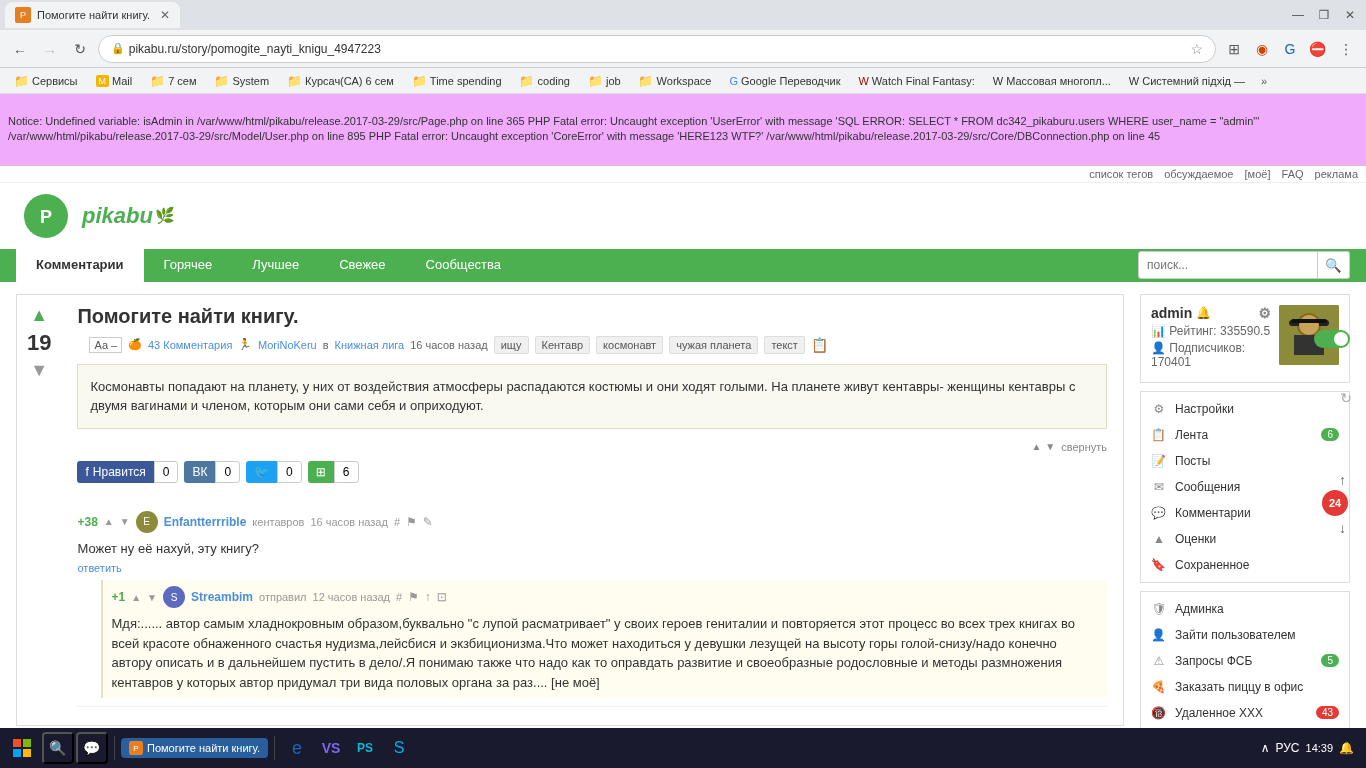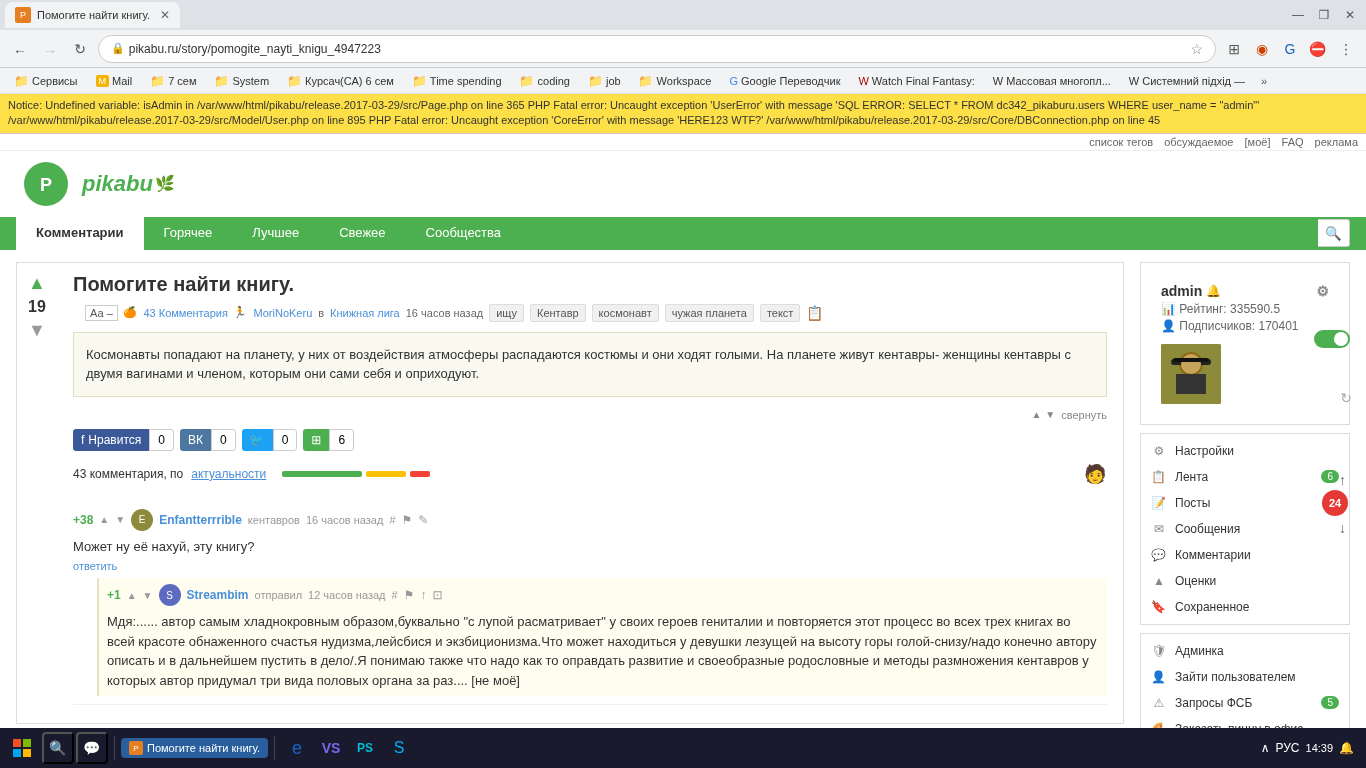--- a/index.html
+++ b/index.html
@@ -19,21 +19,21 @@
     .browser-action-btns { display: flex; gap: 4px; }
     .browser-action-btn { width: 24px; height: 24px; border-radius: 50%; border: none; background: transparent; cursor: pointer; color: #555; font-size: 14px; display: flex; align-items: center; justify-content: center; }
     .browser-win-btn { width: 22px; height: 22px; border: none; background: transparent; cursor: pointer; font-size: 12px; color: #555; display: flex; align-items: center; justify-content: center; }
 
     
     .bookmarks-bar { display: flex; align-items: center; height: 26px; background: #f1f3f4; padding: 0 8px; gap: 6px; border-bottom: 1px solid #ddd; font-size: 11px; overflow: hidden; }
     .bookmark-item { display: flex; align-items: center; gap: 3px; padding: 2px 6px; border-radius: 3px; cursor: pointer; white-space: nowrap; color: #333; }
     .bookmark-folder { color: #f0a000; font-size: 12px; }
 
     
-    .error-bar { background: #fde047; border-bottom: 1px solid #e0c0c0; padding: 4px 8px; font-size: 11px; color: #333; line-height: 1.4; }
+    .error-bar { background: #f0abfc; border-bottom: 1px solid #e0c0c0; padding: 20px 8px; font-size: 11px; color: #333; line-height: 1.4; }
 
     
     .page-header-links { background: white; padding: 2px 8px; text-align: right; border-bottom: 1px solid #eee; font-size: 11px; color: #666; }
     .page-header-links a { color: #666; text-decoration: none; margin-left: 8px; }
 
     
     .pikabu-header { background: white; display: flex; align-items: center; padding: 8px 16px; gap: 16px; }
     .pikabu-logo-img { display: flex; align-items: center; gap: 4px; }
 
     
@@ -43,21 +43,21 @@
     .pikabu-search { margin-left: auto; display: flex; align-items: center; }
     .pikabu-search input { height: 28px; padding: 0 8px; border: 1px solid #ccc; border-radius: 3px 0 0 3px; width: 180px; font-size: 12px; }
     .pikabu-search button { height: 28px; width: 32px; background: white; border: 1px solid #ccc; border-left: none; border-radius: 0 3px 3px 0; cursor: pointer; }
 
     
     .content-area { display: flex; padding: 12px 16px; gap: 16px; }
 
     
     .votes-area { display: flex; flex-direction: column; align-items: center; padding: 10px; min-width: 40px; }
     .vote-up { color: #4CAF50; font-size: 18px; cursor: pointer; }
-    .vote-count { font-size: 16px; font-weight: bold; color: #333; margin: 4px 0; }
+    .vote-count { font-size: 22px; font-weight: bold; color: #333; margin: 4px 0; }
     .vote-down { color: #999; font-size: 18px; cursor: pointer; }
 
     .post-main { flex: 1; padding: 10px 16px; }
 
     .post-title { font-size: 20px; font-weight: bold; color: #333; margin-bottom: 8px; }
     .post-meta { display: flex; align-items: center; gap: 6px; font-size: 11px; color: #666; margin-bottom: 10px; flex-wrap: wrap; }
     .post-meta .font-size { border: 1px solid #ccc; padding: 1px 4px; color: #555; font-size: 11px; cursor: pointer; margin-left: 12px; }
     .post-meta-tag { background: #f0f0f0; border: 1px solid #ddd; padding: 2px 6px; border-radius: 2px; color: #555; font-size: 11px; cursor: pointer; }
 
     .post-content { background: #f9f9f0; border: 1px solid #e0e0c0; padding: 12px; margin-bottom: 12px; font-size: 13px; line-height: 1.5; color: #333; }
@@ -239,20 +239,21 @@
       </div>
     </div>
 
     <div class="pikabu-nav">
       <div class="pikabu-nav-item active">Комментарии</div>
       <div class="pikabu-nav-item">Горячее</div>
       <div class="pikabu-nav-item">Лучшее</div>
       <div class="pikabu-nav-item">Свежее</div>
       <div class="pikabu-nav-item">Сообщества</div>
       <div class="pikabu-search">
+        <input type="text" placeholder="поиск..." style="height: 28px; padding: 0px 8px; border: 1px solid rgb(204, 204, 204); border-radius: 3px 0px 0px 3px; width: 180px; font-size: 12px;">
         <button style="height:28px;width:32px;background:white;border:1px solid #ccc;border-left:none;border-radius:0 3px 3px 0;cursor:pointer;">🔍</button>
       </div>
     </div>
 
     <div class="content-area">
 
       <div style="flex:1;">
         <div style="display:flex;background:white;border:1px solid #ddd;margin-bottom:8px;">
 
           <div class="votes-area">
@@ -313,30 +314,20 @@
                 <span style="background:white;border:1px solid #ccc;padding:3px 8px;border-radius:0 3px 3px 0;font-size:12px;">0</span>
               </div>
               <div style="display:flex;align-items:center;cursor:pointer;">
                 <span style="background:#4CAF50;color:white;padding:4px 8px;border-radius:3px 0 0 3px;font-size:12px;">
                   <span>⊞</span>
                 </span>
                 <span style="background:white;border:1px solid #ccc;padding:3px 8px;border-radius:0 3px 3px 0;font-size:12px;">6</span>
               </div>
             </div>
 
-            <div class="comments-line">
-              <span>43 комментария, по</span>
-              <a style="color:#4a90d9;cursor:pointer;text-decoration:underline;">актуальности</a>
-              <div class="comments-sort-bar">
-                <div style="width:80px;height:6px;background:#4CAF50;border-radius:2px;"></div>
-                <div style="width:40px;height:6px;background:#FFC107;border-radius:2px;margin-left:2px;"></div>
-                <div style="width:20px;height:6px;background:#f44336;border-radius:2px;margin-left:2px;"></div>
-              </div>
-              <span style="font-size:18px;cursor:pointer;">🧑</span>
-            </div>
 
             <div class="comment-section">
 
               <div class="comment-item">
                 <div class="comment-header">
                   <span class="comment-vote">+38</span>
                   <span class="comment-vote-arrow">▲</span>
                   <span class="comment-vote-arrow">▼</span>
                   <div class="comment-avatar" style="background:#8B8B3A;display:flex;align-items:center;justify-content:center;">
                     <span style="font-size:10px;color:white;">E</span>
@@ -371,21 +362,21 @@
                 </div>
               </div>
             </div>
 
           </div>
         </div>
       </div>
 
       <div class="sidebar">
 
-        <div style="background:white;border:1px solid #ddd;padding:20px;margin-bottom:8px;display:flex;gap:8px;flex-direction:column;">
+        <div style="background:white;border:1px solid #ddd;padding:10px;margin-bottom:8px;display:flex;gap:8px;">
           <div style="flex:1;">
             <div class="user-name">
               <span>admin</span>
               <span class="user-name-icon">🔔</span>
               <span style="margin-left:auto;font-size:14px;color:#888;cursor:pointer;">⚙</span>
             </div>
             <div class="user-stat">
               <span style="color:#4CAF50;">📊</span>
               <span>Рейтинг:</span>
               <span>335590.5</span>

